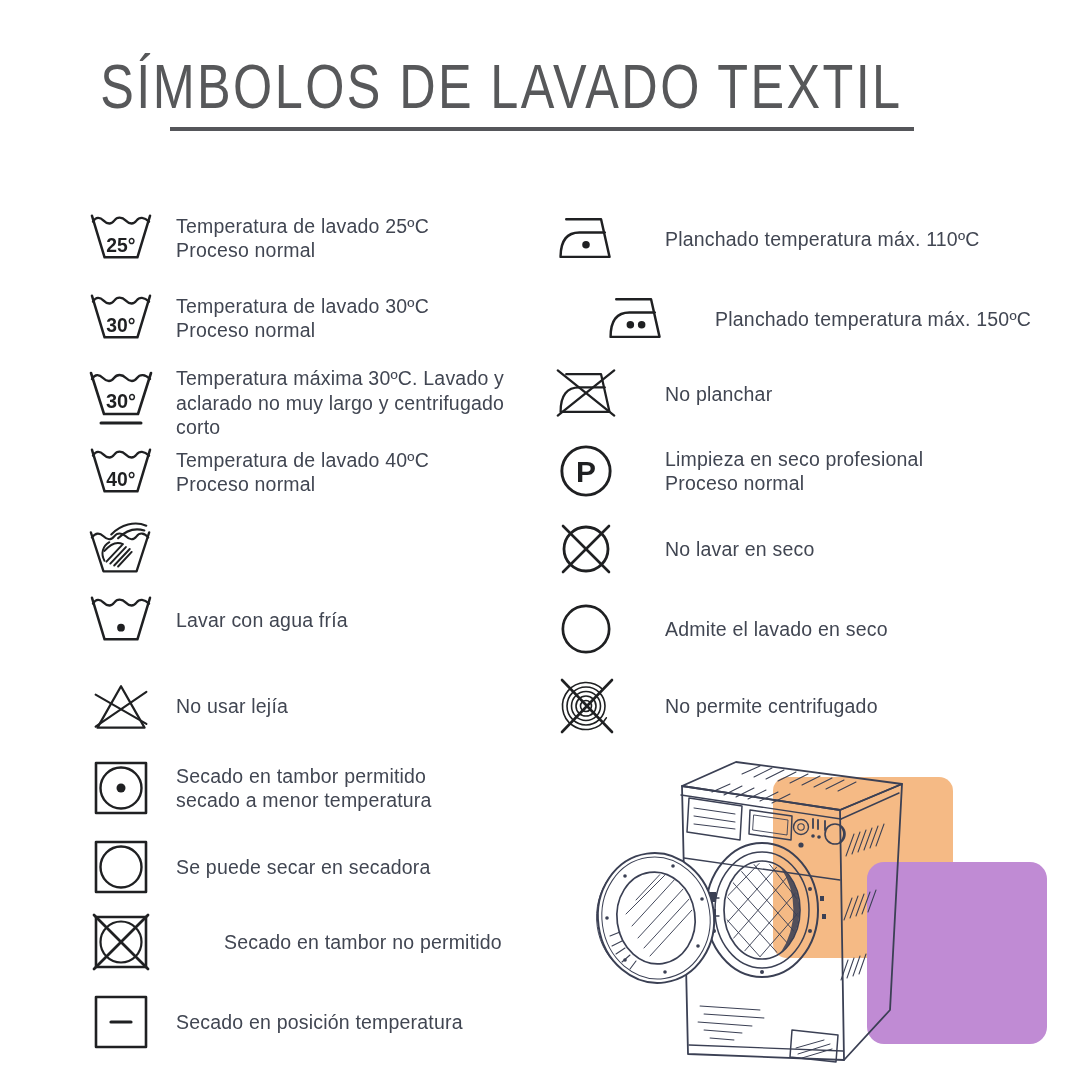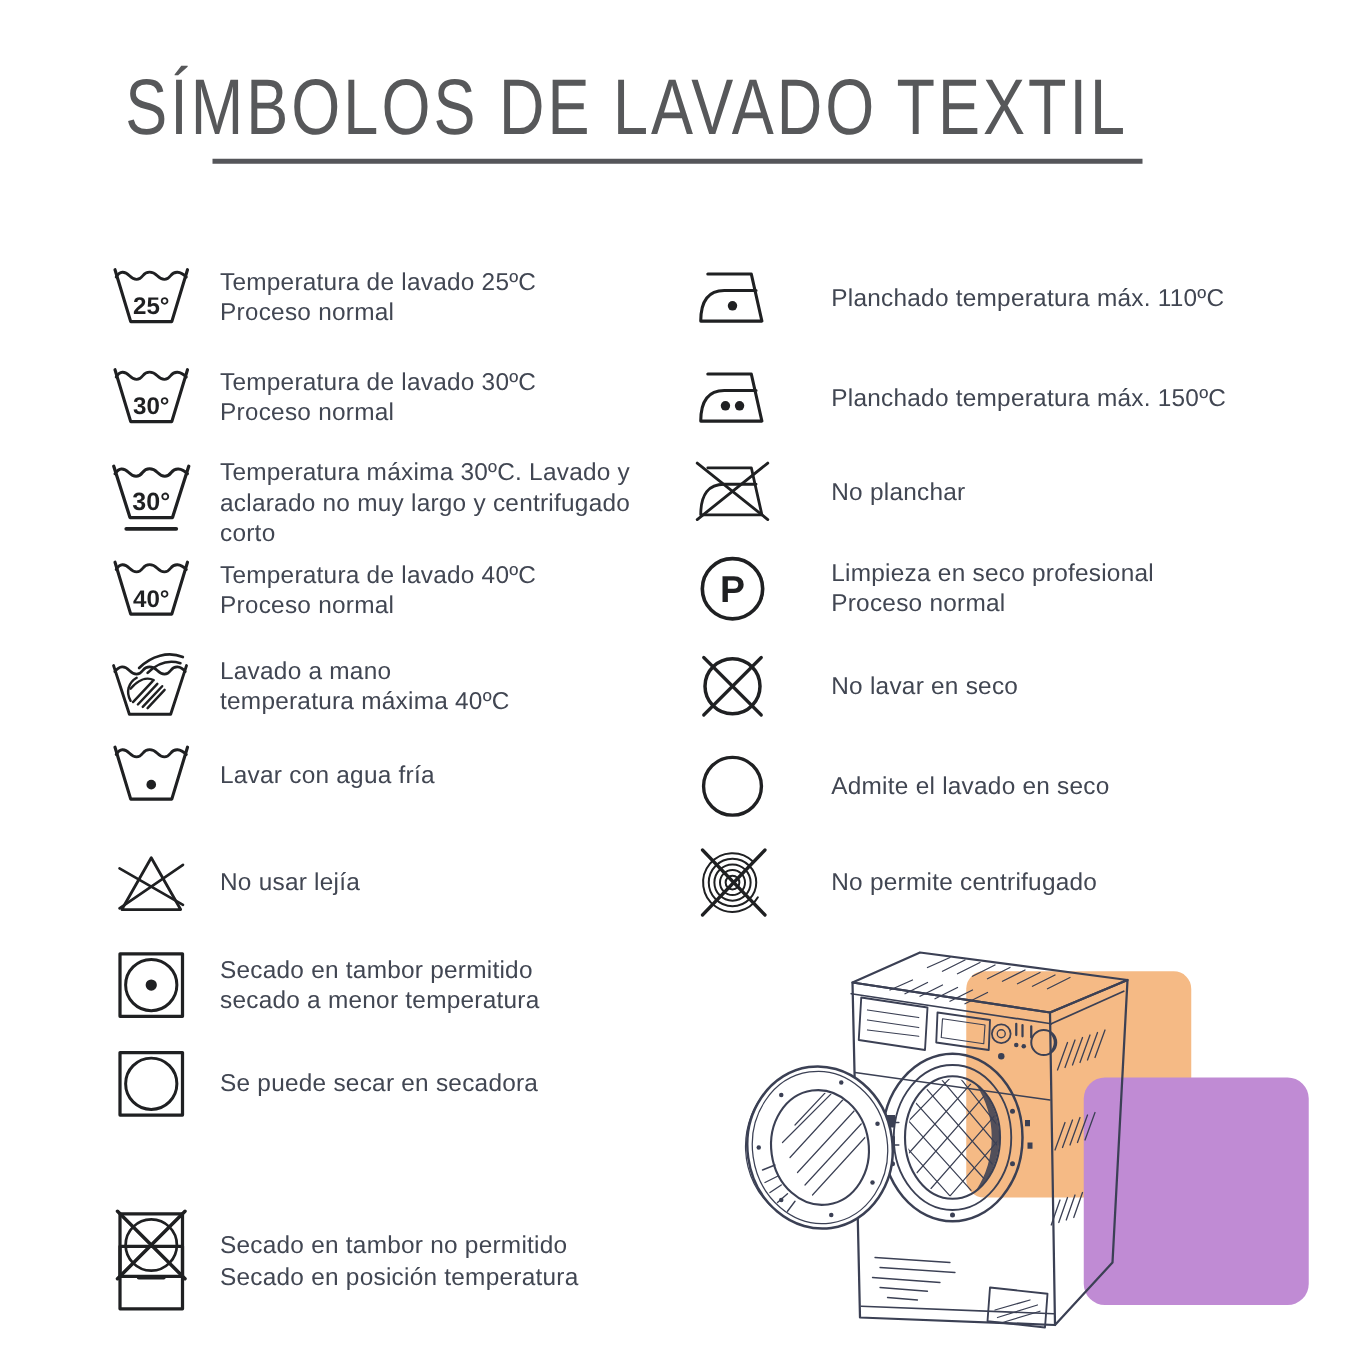--- a/index.html
+++ b/index.html
@@ -103,22 +103,20 @@
       <path d="M26,16 C36,6 50,2 62,7" stroke-width="2.2"></path>
       <path d="M33,20 C41,12 50,9 60,12" stroke-width="2.2"></path>
       <path d="M24,24 C17,28 15,36 19,43" stroke-width="2"></path>
       <path d="M19,33 C25,26 32,23 38,26" stroke-width="2"></path>
       <path d="M21,44 L37,27" stroke-width="2"></path>
       <path d="M25,46 L41,29" stroke-width="2"></path>
       <path d="M29,48 L45,31" stroke-width="2"></path>
       <path d="M33,49 L47,34" stroke-width="2"></path>
     </svg>
   </div>
-  <div class="lbl">Lavado a mano
-temperatura máxima 40ºC</div>
 </div>
 
 <div class="row left-col" style="top:592px;height:56px;">
   <div class="iconbox">
     <svg class="sym" width="66" height="58" viewBox="0 0 68 60">
       <path d="M4,7 L17,50 L51,50 L64,7" stroke-width="2.6"></path>
       <path d="M5,13 C8,8 12,8 16,12 C20,16 24,16 27,12 C30,8 35,8 39,12 C43,16 47,16 50,12 C53,8 58,8 63,13" stroke-width="2.4"></path>
       <circle cx="34" cy="38" r="4" fill="var(--ink)" stroke="none"></circle>
     </svg>
   </div>
@@ -151,21 +149,21 @@
 <div class="row left-col" style="top:838px;height:58px;">
   <div class="iconbox">
     <svg class="sym" width="58" height="58" viewBox="0 0 58 58">
       <rect x="4" y="4" width="50" height="50" stroke-width="2.6"></rect>
       <circle cx="29" cy="29" r="20.5" stroke-width="2.4"></circle>
     </svg>
   </div>
   <div class="lbl">Se puede secar en secadora</div>
 </div>
 
-<div class="row left-col" style="top:967px;height:58px;">
+<div class="row left-col" style="top:913px;height:58px;gap:48px;">
   <div class="iconbox">
     <svg class="sym" width="58" height="58" viewBox="0 0 58 58">
       <rect x="4" y="4" width="50" height="50" stroke-width="2.6"></rect>
       <circle cx="29" cy="29" r="20.5" stroke-width="2.2"></circle>
       <path d="M2,2 L56,56" stroke-width="2.8"></path>
       <path d="M56,2 L2,56" stroke-width="2.8"></path>
     </svg>
   </div>
   <div class="lbl">Secado en tambor no permitido</div>
 </div>
@@ -183,21 +181,21 @@
 <div class="row right-col" style="top:212px;height:54px;">
   <div class="iconbox">
     <svg class="sym" width="64" height="54" viewBox="0 0 68 56">
       <path d="M13,7 L50,7 L59,47 L7,47 C7,29 14,21 27,21 L54,21" stroke-width="2.6"></path>
       <circle cx="34" cy="34" r="4" fill="var(--ink)" stroke="none"></circle>
     </svg>
   </div>
   <div class="lbl">Planchado temperatura máx. 110ºC</div>
 </div>
 
-<div class="row right-col" style="top:292px;height:54px;">
+<div class="row right-col" style="top:292px;height:54px;justify-content:flex-end;">
   <div class="iconbox">
     <svg class="sym" width="64" height="54" viewBox="0 0 68 56">
       <path d="M13,7 L50,7 L59,47 L7,47 C7,29 14,21 27,21 L54,21" stroke-width="2.6"></path>
       <circle cx="28" cy="34" r="4" fill="var(--ink)" stroke="none"></circle>
       <circle cx="40" cy="34" r="4" fill="var(--ink)" stroke="none"></circle>
     </svg>
   </div>
   <div class="lbl">Planchado temperatura máx. 150ºC</div>
 </div>
 

